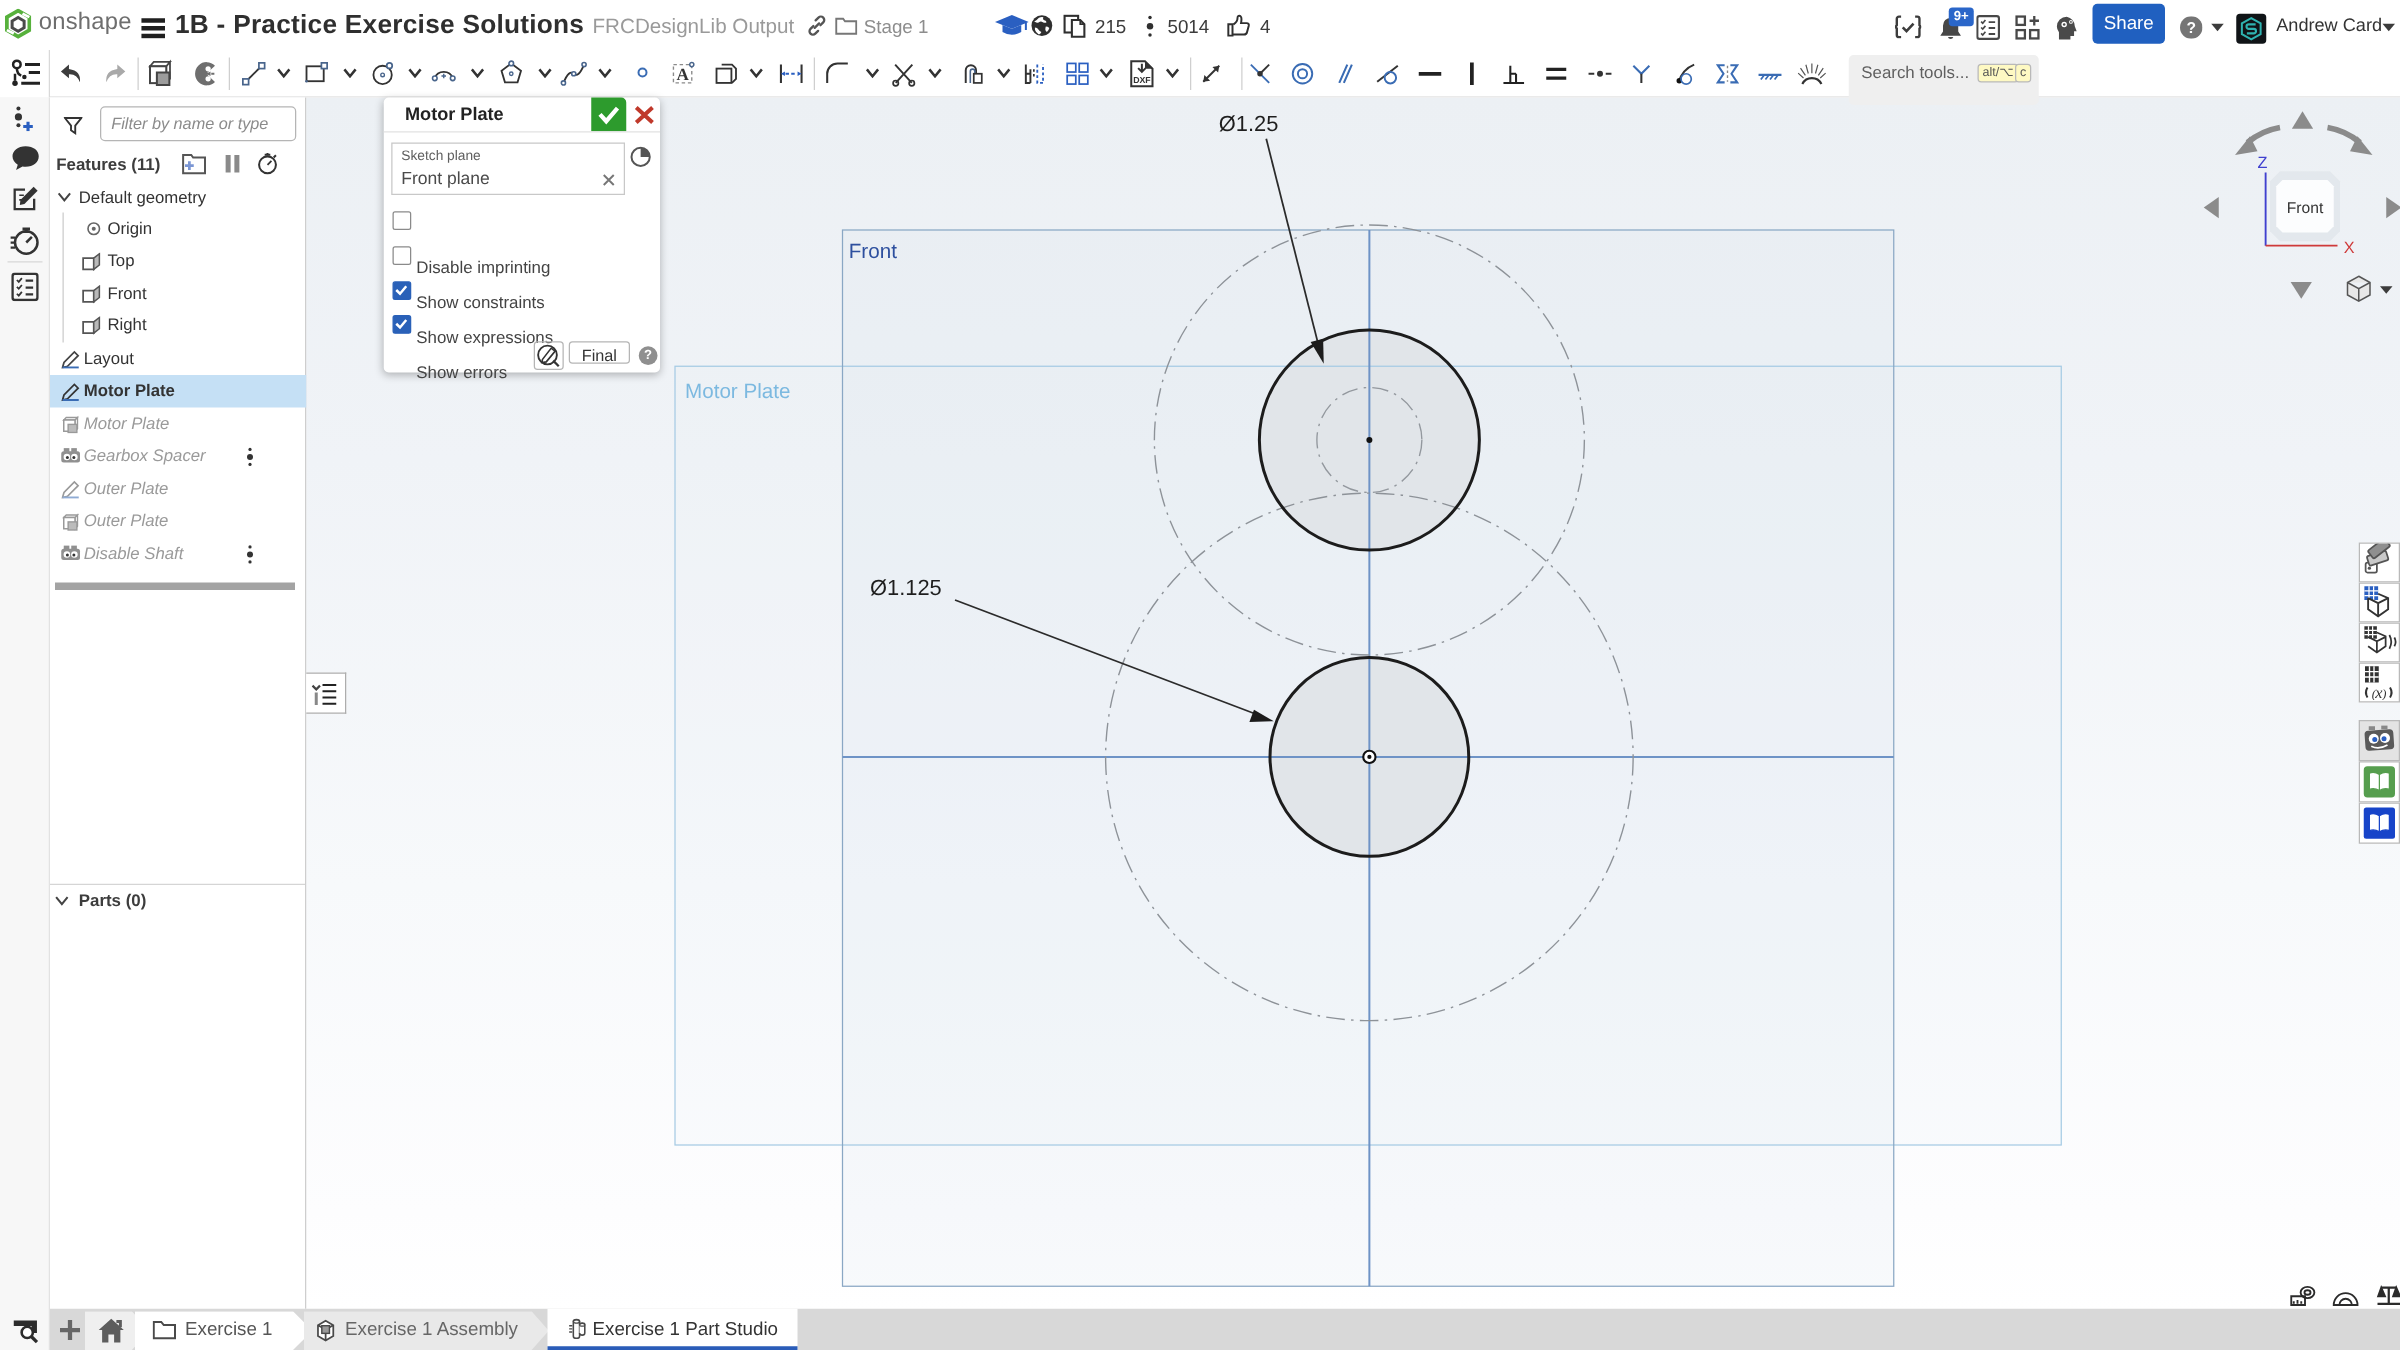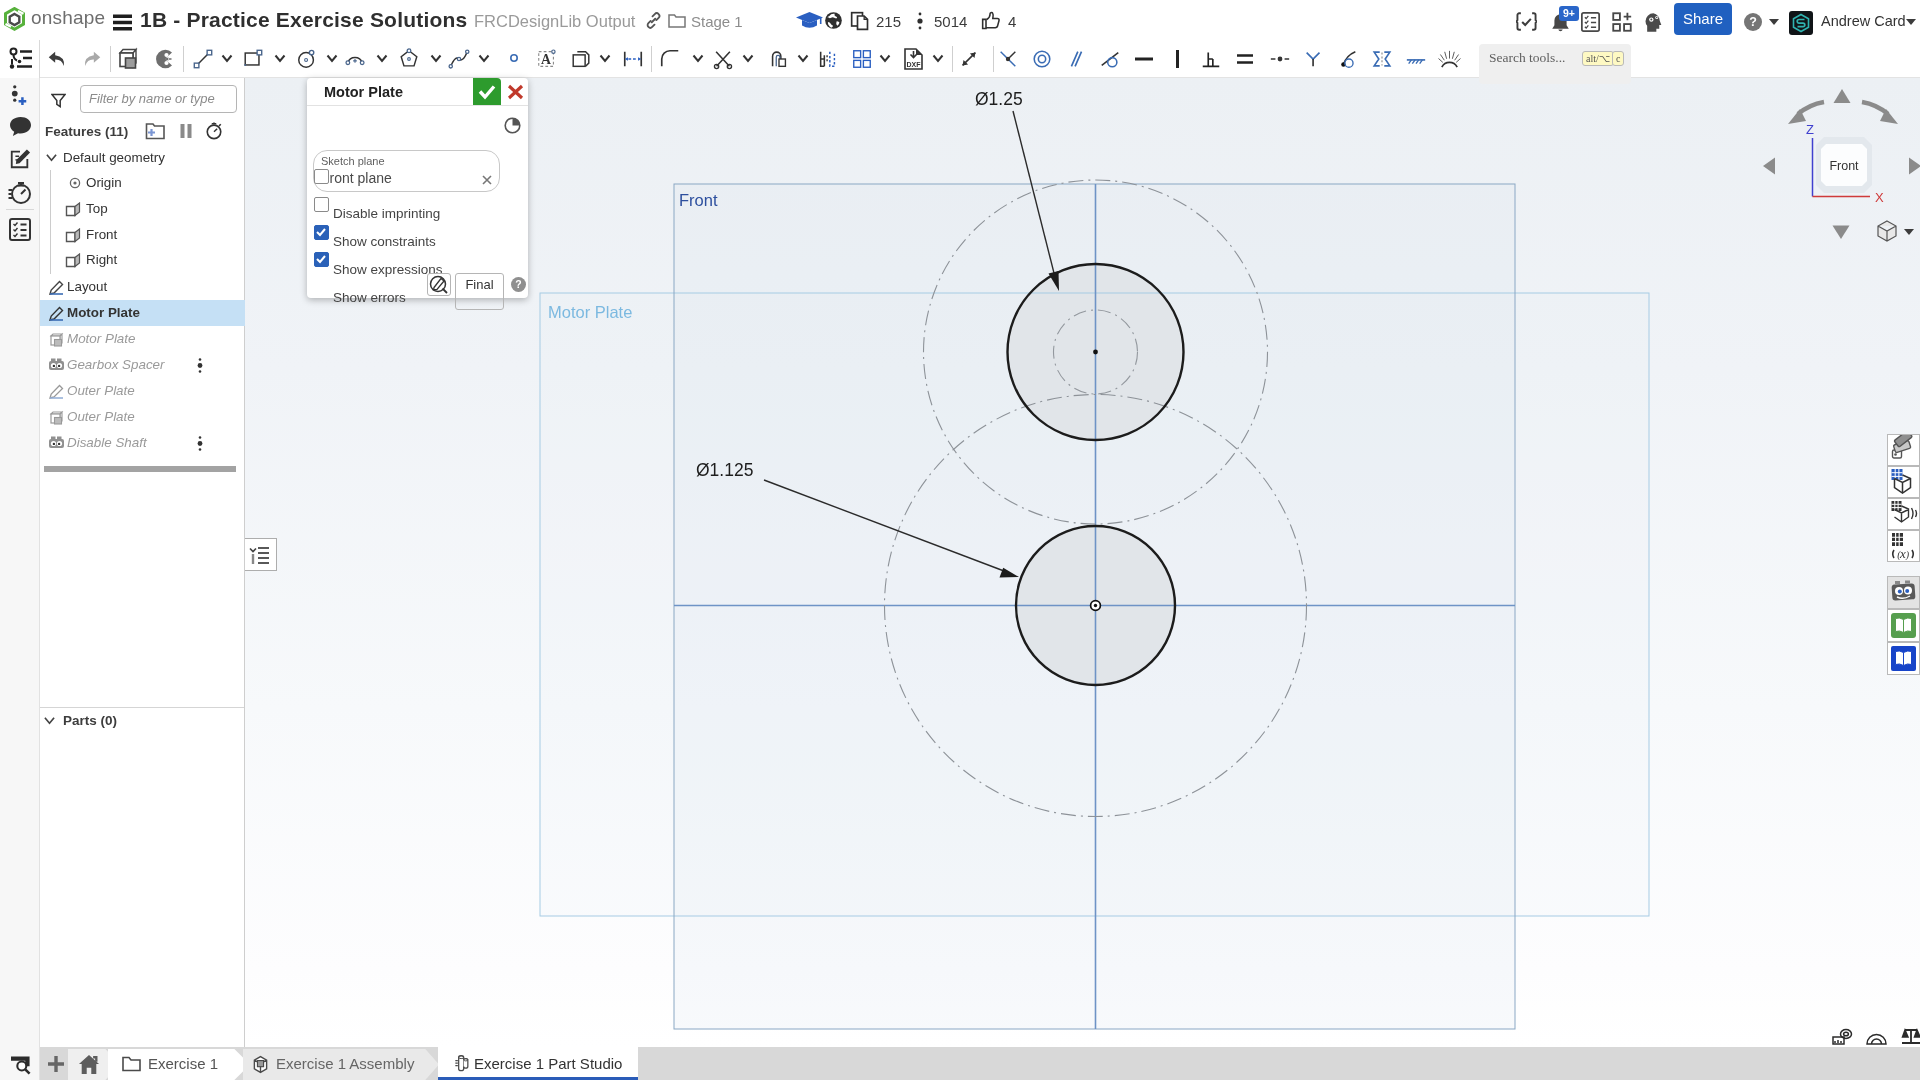--- a/index.html
+++ b/index.html
@@ -13,21 +13,21 @@
 #topbar .sub { position:absolute; left:474px; top:12px; font-size:16.5px; color:#9a9a9a; }
 #topbar .stage { position:absolute; left:691px; top:13px; font-size:15px; color:#8d8d8d; }
 .cnum { position:absolute; top:13px; font-size:15px; color:#3c3c3c; }
 #sharebtn { position:absolute; left:1674px; top:3px; width:58px; height:32px; background:#2060c0; border-radius:4px; color:#fff; font-size:15px; text-align:center; line-height:32px; }
 #uname { position:absolute; left:1821px; top:13px; font-size:14.5px; color:#333;text-align:right; }
 
 
 #toolbar { position:absolute; left:0; top:40px; width:1920px; height:38px; background:#fff; border-bottom:1px solid #e3e3e3; }
 #tb-first { position:absolute; left:0; top:0px; width:40px; height:38px; background:#fff; border-right:1px solid #d9d9d9; }
 .tbsep { position:absolute; top:6px; width:1px; height:26px; background:#cfcfcf; }
-#searchtools { position:absolute; left:1479px; top:4px; width:152px; height:40px; background:#efefef; border-radius:4px; color:#5f5f5f; font-size:13.5px;font-family:Liberation Serif, serif; }
+#searchtools { position:absolute; left:1479px; top:4px; width:152px; height:40px; background:#efefef; border-radius:4px; color:#5f5f5f; font-size:13.5px; }
 #searchtools .kbd { display:inline-block; border:1px solid #b9b9b9; background:#fef9c3; border-radius:3px; font-size:10px; color:#555; padding:0px 3px; line-height:13px; }
 
 
 #lstrip { position:absolute; left:0; top:78px; width:40px; height:1002px; background:#f7f7f7; border-right:1px solid #e2e2e2; }
 
 
 #panel { position:absolute; left:40px; top:78px; width:205px; height:969px; background:#fff; border-right:1px solid #cecece; }
 #filterbox { position:absolute; left:40px; top:7px; width:157px; height:28px; border:1px solid #b5b5b5; border-radius:4px; color:#8b8b8b; font-style:italic; font-size:13px; line-height:26px; padding-left:8px; background:#fff;}
 #feathdr { position:absolute; left:5px; top:46px; font-size:13.5px; font-weight:bold; color:#3d3d3d; }
 .trow { position:absolute; left:0; width:205px; height:26px; font-size:13.4px; color:#333; line-height:26px; }
@@ -49,28 +49,28 @@
 
 #bottombar { position:absolute; left:40px; top:1047px; width:1880px; height:33px; background:#d8d8d8; }
 .tabtxt { position:absolute; top:1047px; font-size:15px; line-height:33px; z-index:3; }
 
 
 #dialog { position:absolute; left:307px; top:78px; width:221px; height:220px; background:#fff; border-radius:4px;
   box-shadow:0 2px 7px rgba(0,0,0,0.28); z-index:20; }
 #dlg-title { position:absolute; left:17px; top:6px; font-size:14.5px; font-weight:bold; color:#222; }
 #dlg-ok { position:absolute; left:166px; top:0px; width:28px; height:27px; background:#2d9b2d; border-radius:0 4px 0 0; }
 #dlg-hr { position:absolute; left:0; top:27px; width:221px; height:1px; background:#e2e2e2; }
-#dlg-box { position:absolute; left:6px; top:36px; width:187px; height:42px; border:1px solid #c8c8c8; border-radius:14px;margin-top:36px; }
+#dlg-box { position:absolute; left:6px; top:36px; width:187px; height:42px; border:1px solid #c8c8c8; border-radius:0; }
 #dlg-box .l1 { position:absolute; left:7px; top:4px; font-size:11px; color:#5f5f5f; }
 #dlg-box .l2 { position:absolute; left:7px; top:19px; font-size:14px; color:#4a4a4a; }
 .dchk { position:absolute; left:7px; width:15px; height:15px; border:1.5px solid #8a8a8a; border-radius:2px; background:#fff; }
 .dchk.on { background:#2a61b8; border-color:#2a61b8; }
 .dlbl { position:absolute; left:26px; font-size:13.5px; color:#444;margin-top:38px; }
 #dlg-sk { position:absolute; left:120px; top:195px; width:24px; height:23px; border:1px solid #b5b5b5; border-radius:3px; }
-#dlg-final { position:absolute; left:148px; top:195px; width:49px; height:37px; border:1px solid #b5b5b5; border-radius:3px; font-size:13px; color:#333; text-align:center; line-height:21px; }
+#dlg-final { position:absolute; left:148px; top:195px; width:49px; height:18px; border:1px solid #b5b5b5; border-radius:3px; font-size:13px; color:#333; text-align:center; line-height:21px; }
 #dlg-q { position:absolute; left:204px; top:199px; width:15px; height:15px; background:#8f8f8f; border-radius:50%; color:#fff; font-size:10.5px; font-weight:bold; text-align:center; line-height:15px; }
 </style>
 </head>
 <body>
 <div id="root">
   <div id="canvas">
     <svg width="1879" height="969" viewBox="41 78 1879 969">
       <rect x="528" y="293" width="1109" height="623" fill="rgba(222,233,243,0.09)"></rect>
       <rect x="662" y="184" width="841" height="845" fill="rgba(212,226,239,0.17)"></rect>
       <circle cx="1083.5" cy="352" r="88" fill="#e1e5e9"></circle>

